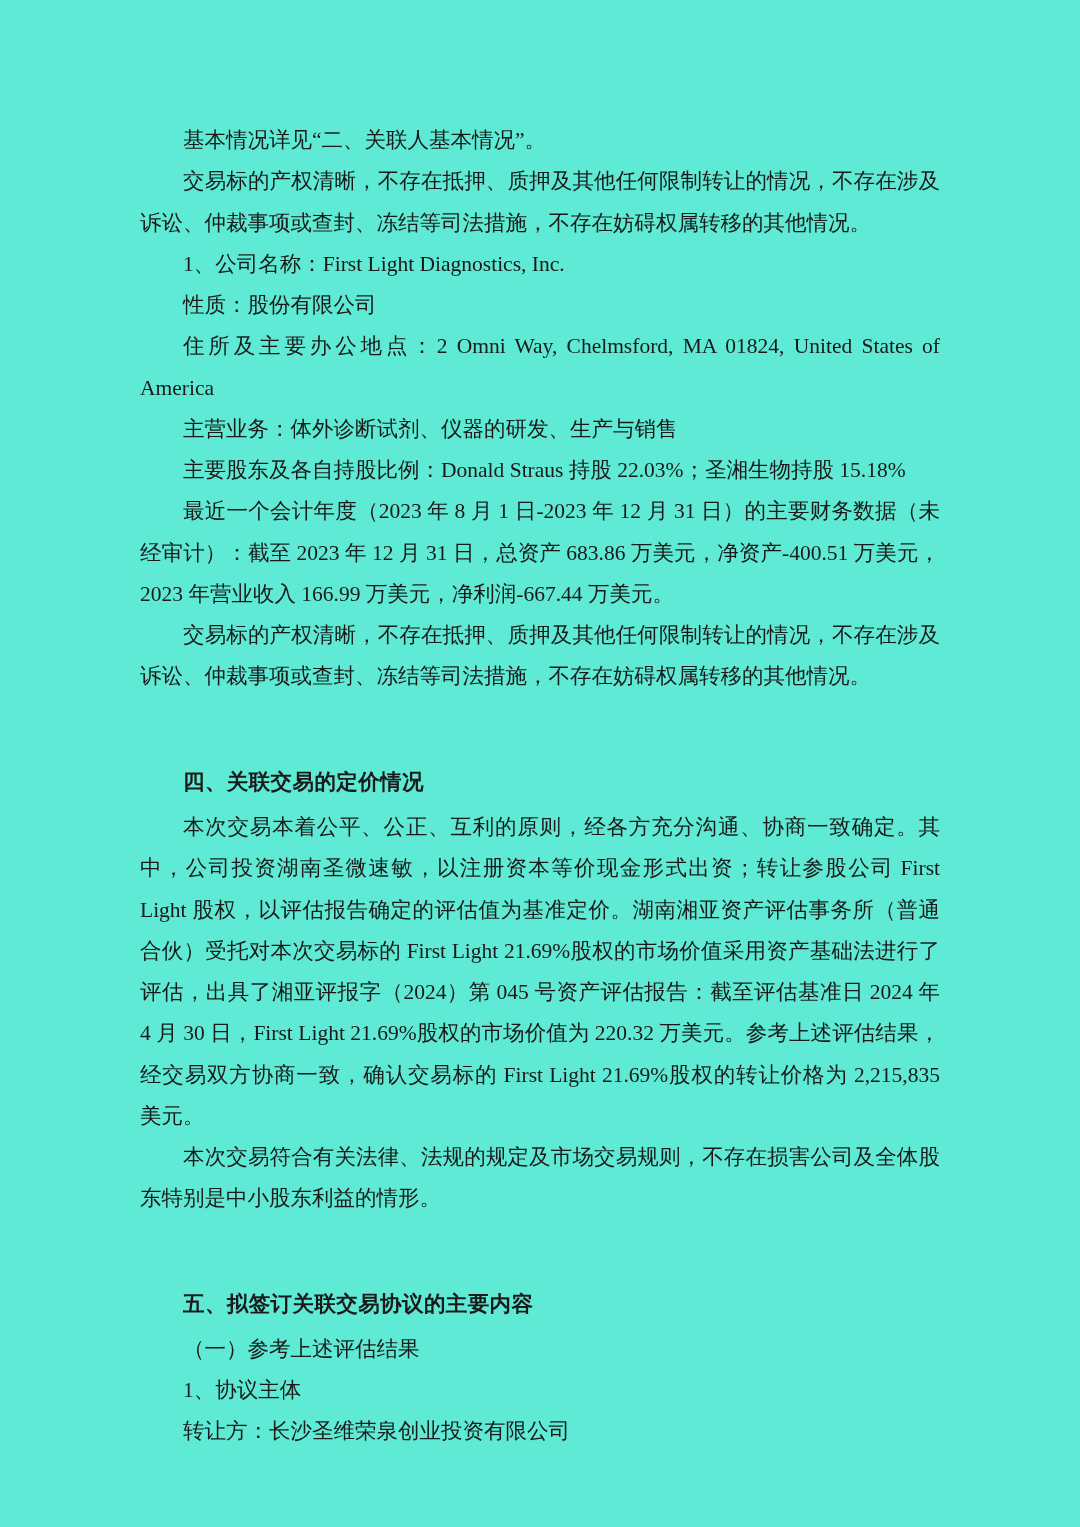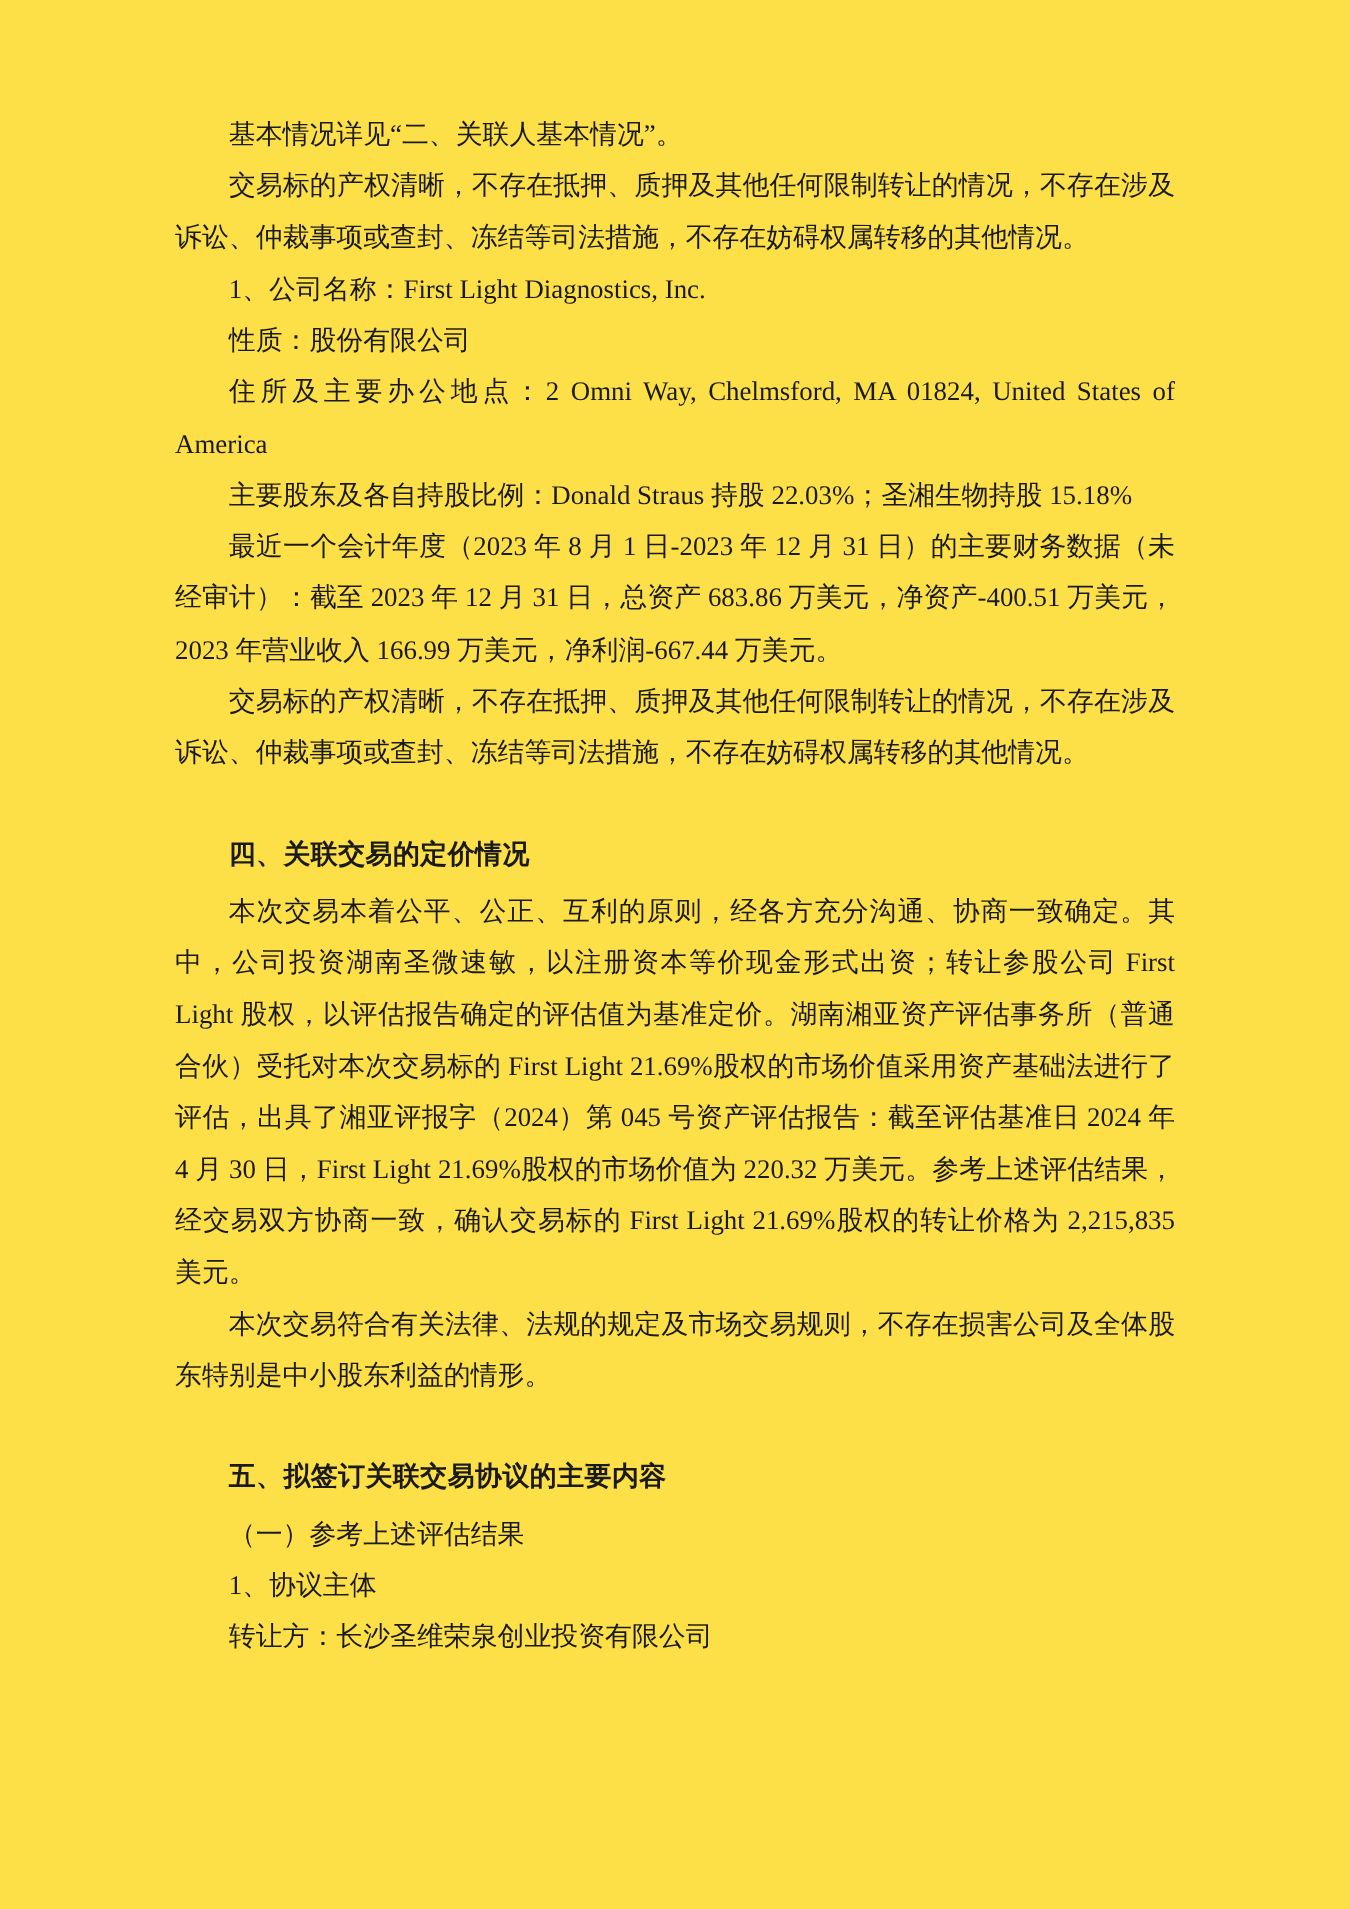--- a/index.html
+++ b/index.html
@@ -3,62 +3,63 @@
 <meta charset="utf-8">
 <style>
   html, body {
     margin: 0;
     padding: 0;
     background: #ffffff;
   }
   .page {
     width: 1080px;
     height: 1527px;
-    background: #fde047;
+    background: #5eead4;
     position: relative;
     box-sizing: border-box;
-    padding: 87px 140px 60px 140px;
+    padding: 120px 140px 60px 140px;
     font-family: "Liberation Serif", "DejaVu Serif", serif;
     color: #1a1a1a;
     overflow: hidden;
   }
   .doc-body {
     font-size: 21.5px;
     line-height: 1.92;
     text-align: justify;
     text-justify: inter-ideograph;
   }
   p {
     margin: 0;
     padding: 0;
   }
   .indent {
     text-indent: 2em;
   }
   .heading {
     font-weight: bold;
     text-indent: 2em;
-    margin-top: 14px;
+    margin-top: 38px;
     margin-bottom: 4px;
     font-size: 21.5px;
     letter-spacing: 0.4px;
   }
   .gap-block { height: 26px; }
 </style>
 </head>
 <body>
 
 <div class="page">
   <div class="doc-body">
 
     <p class="indent">基本情况详见“二、关联人基本情况”。</p>
     <p class="indent">交易标的产权清晰，不存在抵押、质押及其他任何限制转让的情况，不存在涉及诉讼、仲裁事项或查封、冻结等司法措施，不存在妨碍权属转移的其他情况。</p>
     <p class="indent">1、公司名称：First Light Diagnostics, Inc.</p>
     <p class="indent">性质：股份有限公司</p>
     <p class="indent">住所及主要办公地点：2 Omni Way, Chelmsford, MA 01824, United States of America</p>
+    <p class="indent">主营业务：体外诊断试剂、仪器的研发、生产与销售</p>
     <p class="indent">主要股东及各自持股比例：Donald Straus 持股 22.03%；圣湘生物持股 15.18%</p>
     <p class="indent">最近一个会计年度（2023 年 8 月 1 日-2023 年 12 月 31 日）的主要财务数据（未经审计）：截至 2023 年 12 月 31 日，总资产 683.86 万美元，净资产-400.51 万美元，2023 年营业收入 166.99 万美元，净利润-667.44 万美元。</p>
     <p class="indent">交易标的产权清晰，不存在抵押、质押及其他任何限制转让的情况，不存在涉及诉讼、仲裁事项或查封、冻结等司法措施，不存在妨碍权属转移的其他情况。</p>
 
     <div class="gap-block"></div>
 
     <p class="heading">四、关联交易的定价情况</p>
     <p class="indent">本次交易本着公平、公正、互利的原则，经各方充分沟通、协商一致确定。其中，公司投资湖南圣微速敏，以注册资本等价现金形式出资；转让参股公司 First Light 股权，以评估报告确定的评估值为基准定价。湖南湘亚资产评估事务所（普通合伙）受托对本次交易标的 First Light 21.69%股权的市场价值采用资产基础法进行了评估，出具了湘亚评报字（2024）第 045 号资产评估报告：截至评估基准日 2024 年 4 月 30 日，First Light 21.69%股权的市场价值为 220.32 万美元。参考上述评估结果，经交易双方协商一致，确认交易标的 First Light 21.69%股权的转让价格为 2,215,835 美元。</p>
     <p class="indent">本次交易符合有关法律、法规的规定及市场交易规则，不存在损害公司及全体股东特别是中小股东利益的情形。</p>
 

